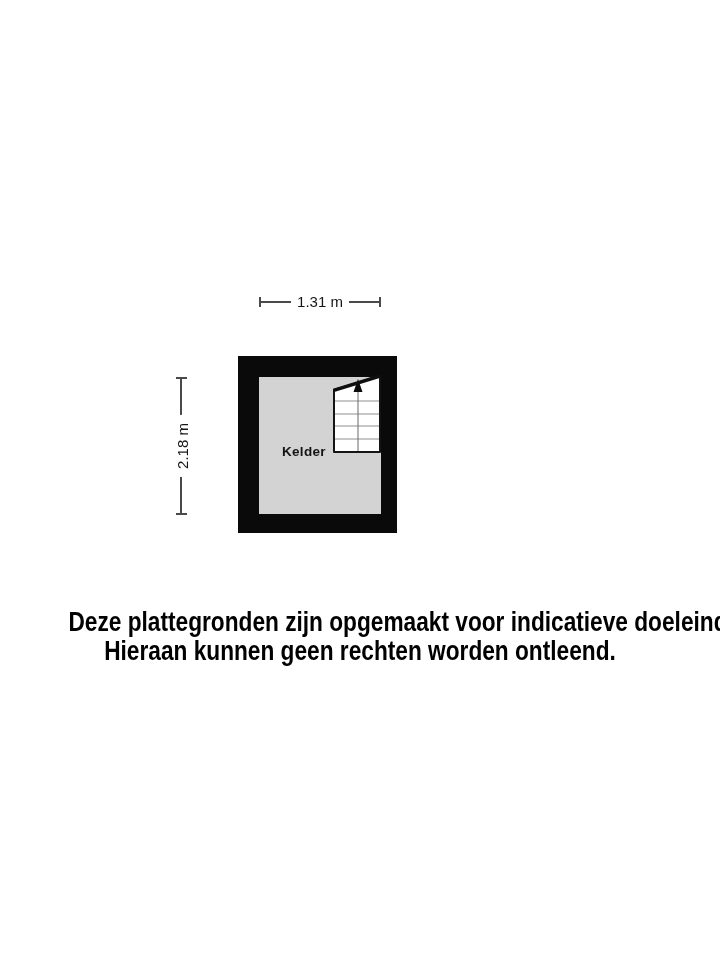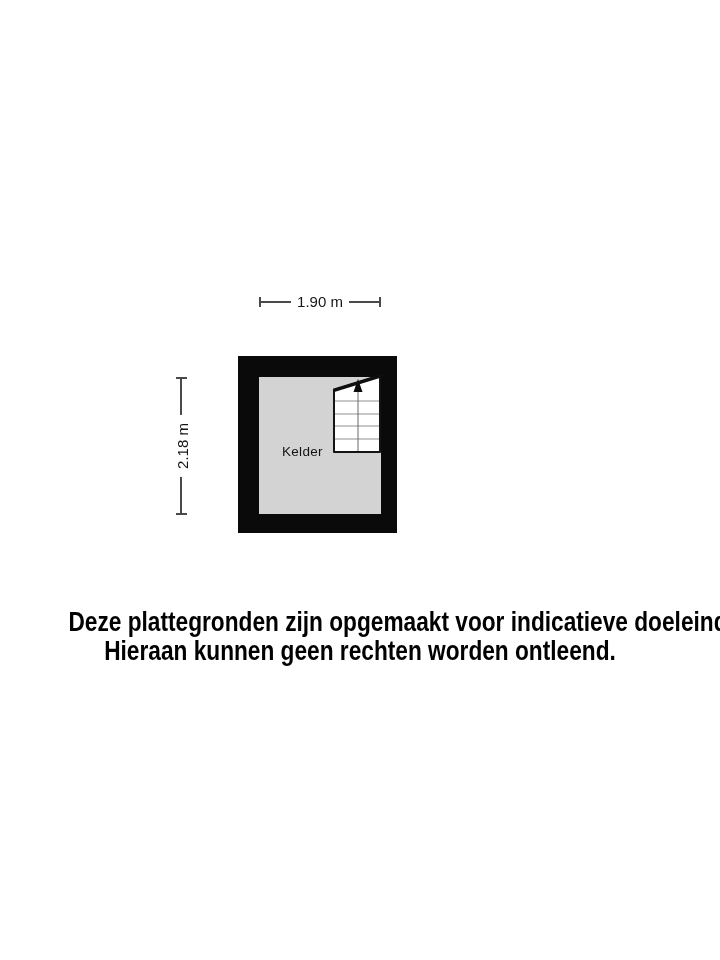--- a/index.html
+++ b/index.html
@@ -30,21 +30,21 @@
   .tick-bottom { bottom:0; }
   .dim-label-v {
     position:absolute; left:50%; top:50%;
     transform:translate(-50%,-50%) rotate(-90deg);
     background:#ffffff; padding:0 8px; font-size:15px; color:#161616;
     white-space:nowrap;
   }
 
   
   .room  { position:absolute; left:238px; top:356px; width:159px; height:177px; background:#0a0a0a; }
-  .floor { position:absolute; left:21px; top:21px; width:122px; height:137px; background:#d3d3d3; }
+  .floor { position:absolute; left:21px; top:21px; width:122px; height:137px; background:#d3d3d3;font-weight:bold; }
   .room-label {
     position:absolute; left:23px; top:67px;
     font-size:13.5px; color:#141414; letter-spacing:0.3px; white-space:nowrap;
   }
   .stairs { position:absolute; left:95px; top:19px; width:48px; height:78px; display:block; }
 
   
   .disclaimer {
     position:absolute; left:0; top:607px; width:720px;
     text-align:center; font-weight:700; font-size:28px; line-height:29px; color:#000000;
@@ -52,21 +52,21 @@
   .disc-line { white-space:nowrap; transform:scaleX(0.81); transform-origin:50% 50%; }
 </style>
 </head>
 <body>
 
 <div class="stage">
 
   <div class="dim-h">
     <span class="tick-v"></span>
     <span class="hline"></span>
-    <span class="dim-label">1.90 m</span>
+    <span class="dim-label">1.31 m</span>
     <span class="hline"></span>
     <span class="tick-v"></span>
   </div>
 
   <div class="dim-v">
     <span class="vline"></span>
     <span class="tick-h tick-top"></span>
     <span class="tick-h tick-bottom"></span>
     <span class="dim-label-v">2.18 m</span>
   </div>

